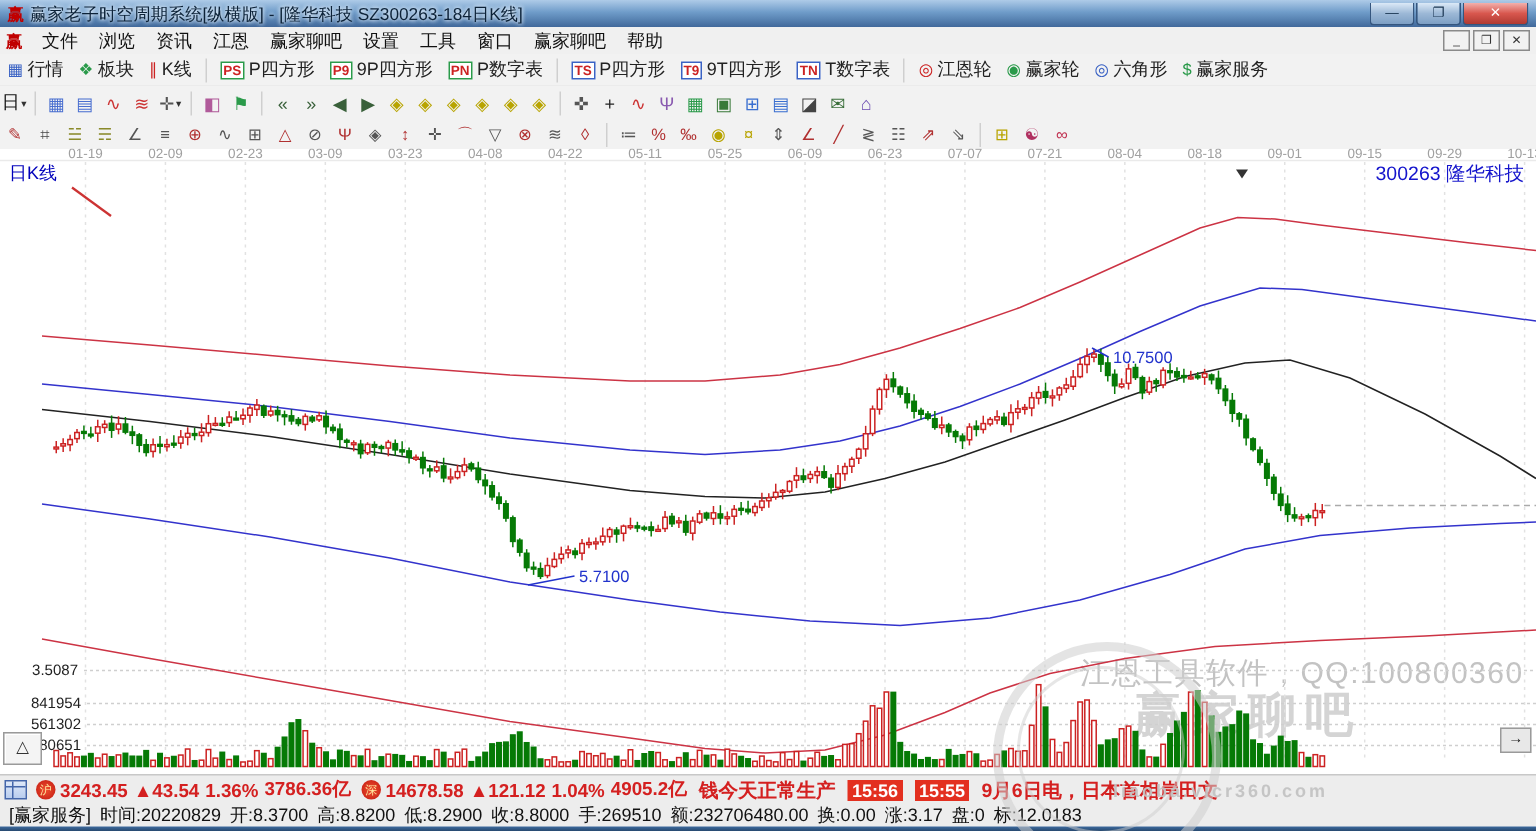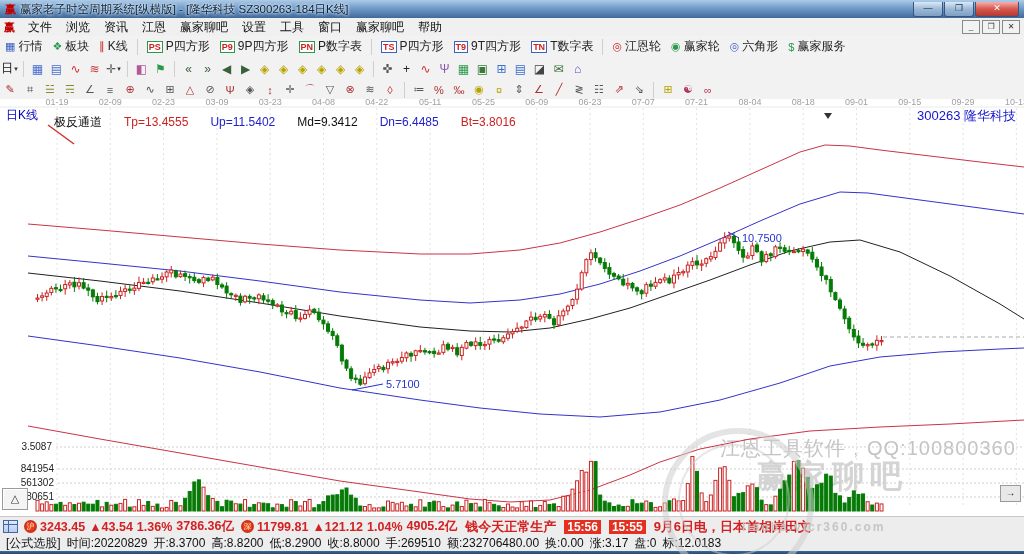--- a/index.html
+++ b/index.html
@@ -860,49 +860,46 @@
         <line x1="883" y1="337" x2="1024" y2="337" stroke="#aaa" stroke-dasharray="4,3"></line>
         <line x1="728" y1="232" x2="739" y2="238" stroke="#2233cc"></line>
         <text x="742" y="242" font-size="11" fill="#2233cc">10.7500</text>
         <line x1="352" y1="390" x2="383" y2="384" stroke="#2233cc"></line>
         <text x="386" y="388" font-size="11" fill="#2233cc">5.7100</text>
         <line x1="48" y1="125" x2="74" y2="144" stroke="#cc3333" stroke-width="1.5"></line>
         <polygon points="824,113 832,113 828,119" fill="#333"></polygon>
       </g>
     </svg>
   <div class="abs dklabel">日K线</div>
-  <div class="abs indrow">
-    <span style="color:#111;">极反通道</span><span style="color:#cc2222;">Tp=13.4555</span><span style="color:#2222cc;">Up=11.5402</span><span style="color:#111;">Md=9.3412</span><span style="color:#2222cc;">Dn=6.4485</span><span style="color:#cc2222;">Bt=3.8016</span>
-  </div>
   <div class="abs stocklabel">300263 隆华科技</div>
   <div class="abs panebtn">△</div>
   <div class="abs rightbtn">→</div>
 </div>
 
 <div class="sealring"></div>
 <div class="sealring2"></div>
 <div class="wmsite">liaoba.vicr360.com</div>
 
 <div class="abs ticker">
   <div class="gico"></div>
   <div class="rbadge">沪</div>
   <span class="idx">3243.45</span>
   <span class="idx">▲43.54</span>
   <span class="idx">1.36%</span>
   <span class="idx">3786.36亿</span>
   <div class="rbadge">深</div>
-  <span class="idx">11799.81</span>
+  <span class="idx">14678.58</span>
   <span class="idx">▲121.12</span>
   <span class="idx">1.04%</span>
   <span class="idx">4905.2亿</span>
   <span class="news">钱今天正常生产</span>
   <span class="tchip">15:56</span>
   <span class="tchip">15:55</span>
   <span class="news">9月6日电，日本首相岸田文</span>
 
 </div>
 
 <div class="abs statusbar">
-  <span style="margin-left:6px;">[公式选股]</span>
+  <span style="margin-left:6px;">[赢家服务]</span>
   <span id="sbfields"><span>时间:20220829</span><span>开:8.3700</span><span>高:8.8200</span><span>低:8.2900</span><span>收:8.8000</span><span>手:269510</span><span>额:232706480.00</span><span>换:0.00</span><span>涨:3.17</span><span>盘:0</span><span>标:12.0183</span></span>
 </div>
 
 <div class="abs winbottom"></div>
 
 </body></html>

